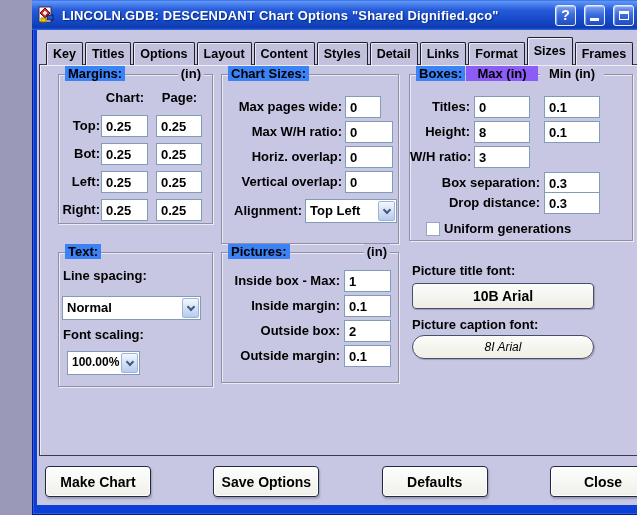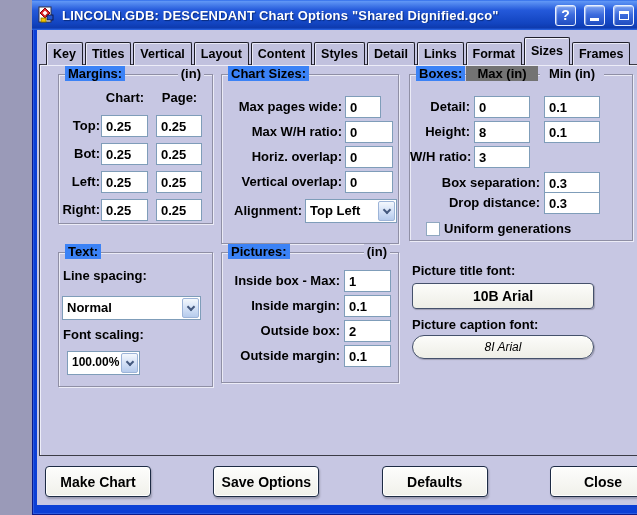--- a/index.html
+++ b/index.html
@@ -94,21 +94,21 @@
     <div class="tb-btn close">
         <span class="glyph-x">✕</span>
       </div>
   </div>
 
   <div class="client">
 
     <div class="tabs">
       <div class="tab">Key</div>
       <div class="tab">Titles</div>
-      <div class="tab">Vertical</div>
+      <div class="tab">Options</div>
       <div class="tab">Layout</div>
       <div class="tab">Content</div>
       <div class="tab">Styles</div>
       <div class="tab">Detail</div>
       <div class="tab">Links</div>
       <div class="tab">Format</div>
       <div class="tab active">Sizes</div>
       <div class="tab">Frames</div>
     </div>
 
@@ -165,24 +165,24 @@
             <span class="dd-text">Top Left</span>
             <span class="dd-btn">
                 <span class="chev"></span>
               </span>
           </div>
         </div>
       </div>
 
       <div class="group" style="left:369px;top:9px;width:224px;height:167px;">
         <span class="legend">Boxes:</span>
-        <span class="hdr" style="left:56px;top:-9px;width:72px;background:#737373;">Max (in)</span>
+        <span class="hdr" style="left:56px;top:-9px;width:72px;background:#8b5cf6;">Max (in)</span>
         <span class="hdr" style="left:130px;top:-9px;width:64px;background:#C7C7E3;">Min (in)</span>
         <div class="row" style="top:21px;">
-          <span class="lbl" style="left:0;width:60px;">Detail:</span>
+          <span class="lbl" style="left:0;width:60px;">Titles:</span>
           <input class="fld" style="left: 64px; width: 56px;" value="0">
           <input class="fld" style="left: 134px; width: 56px;" value="0.1">
         </div>
         <div class="row" style="top:46px;">
           <span class="lbl" style="left:0;width:60px;">Height:</span>
           <input class="fld" style="left: 64px; width: 56px;" value="8">
           <input class="fld" style="left: 134px; width: 56px;" value="0.1">
         </div>
         <div class="row" style="top:71px;">
           <span class="lbl" style="left:0;width:60px;">W/H ratio:</span>

